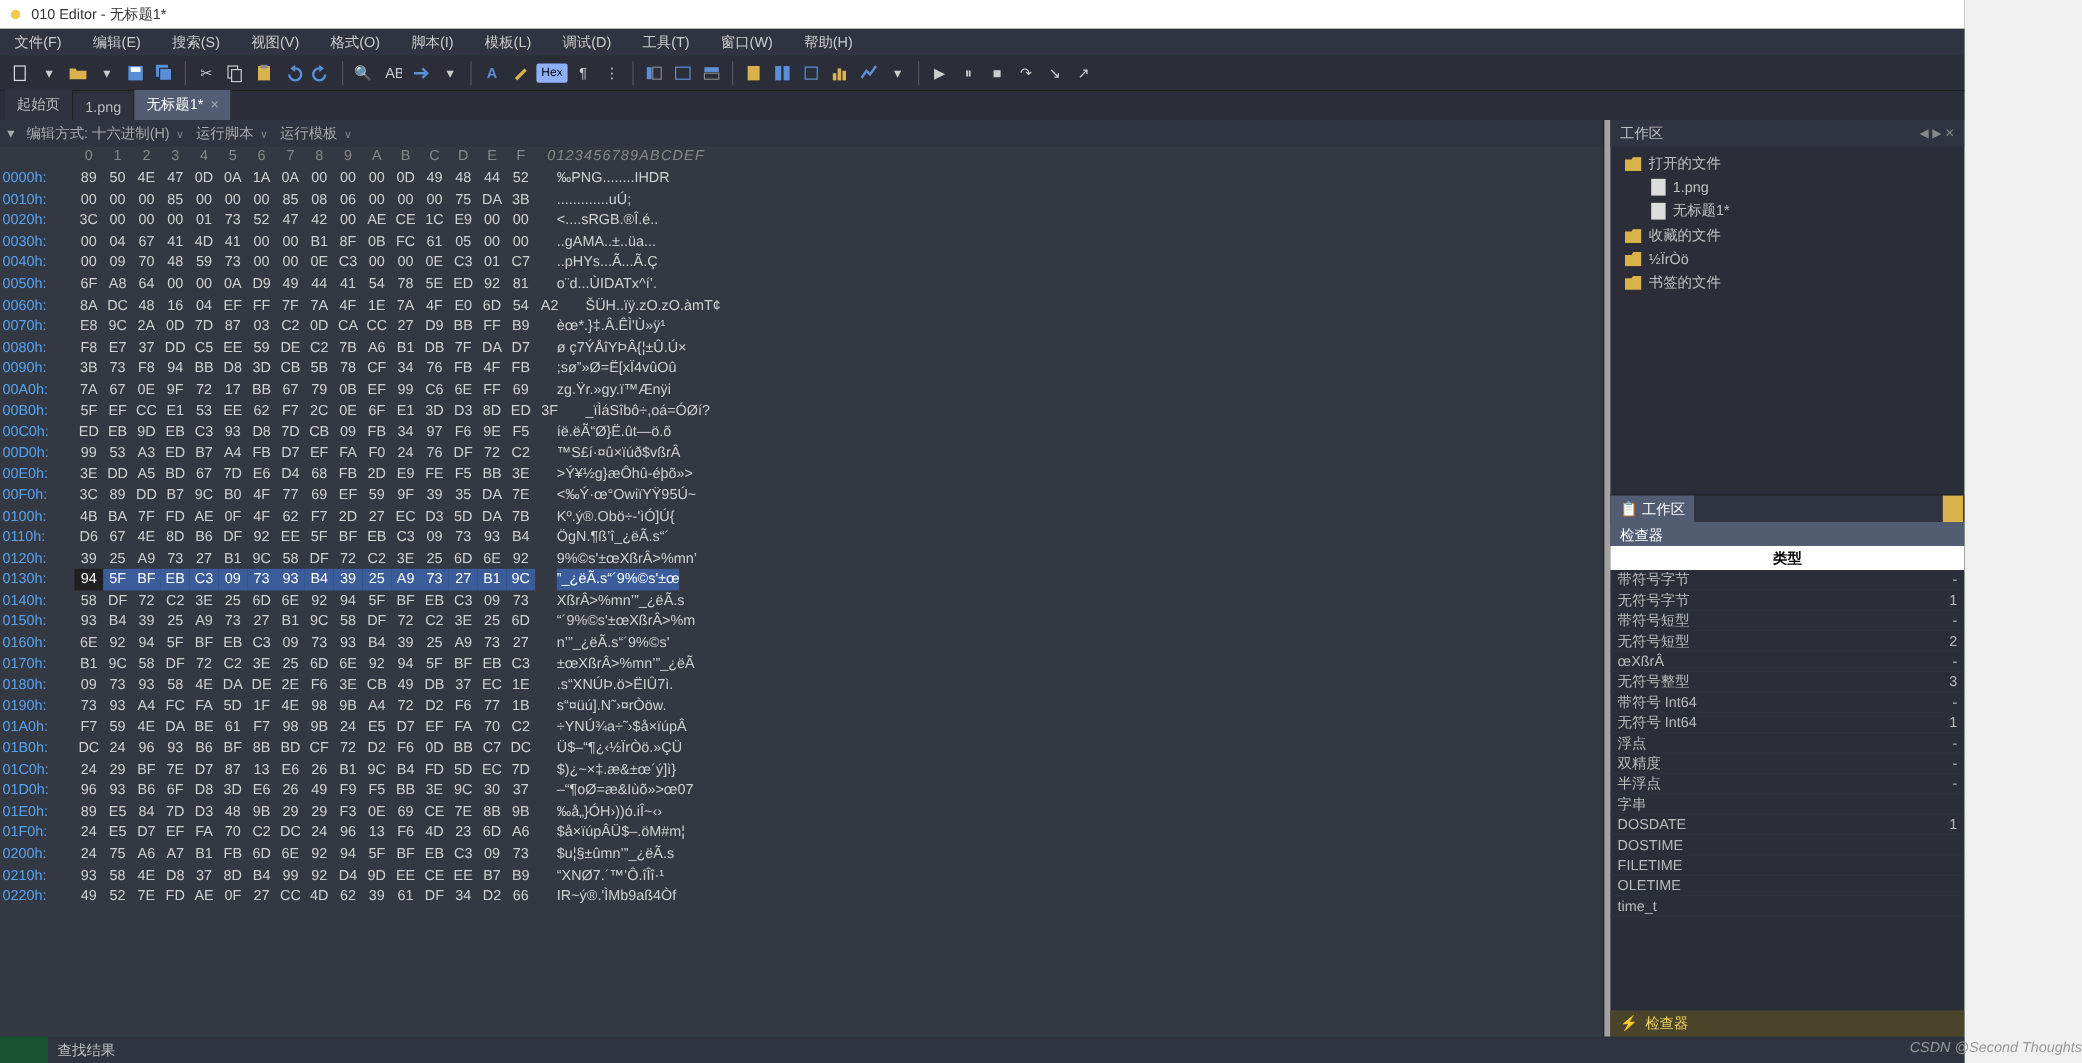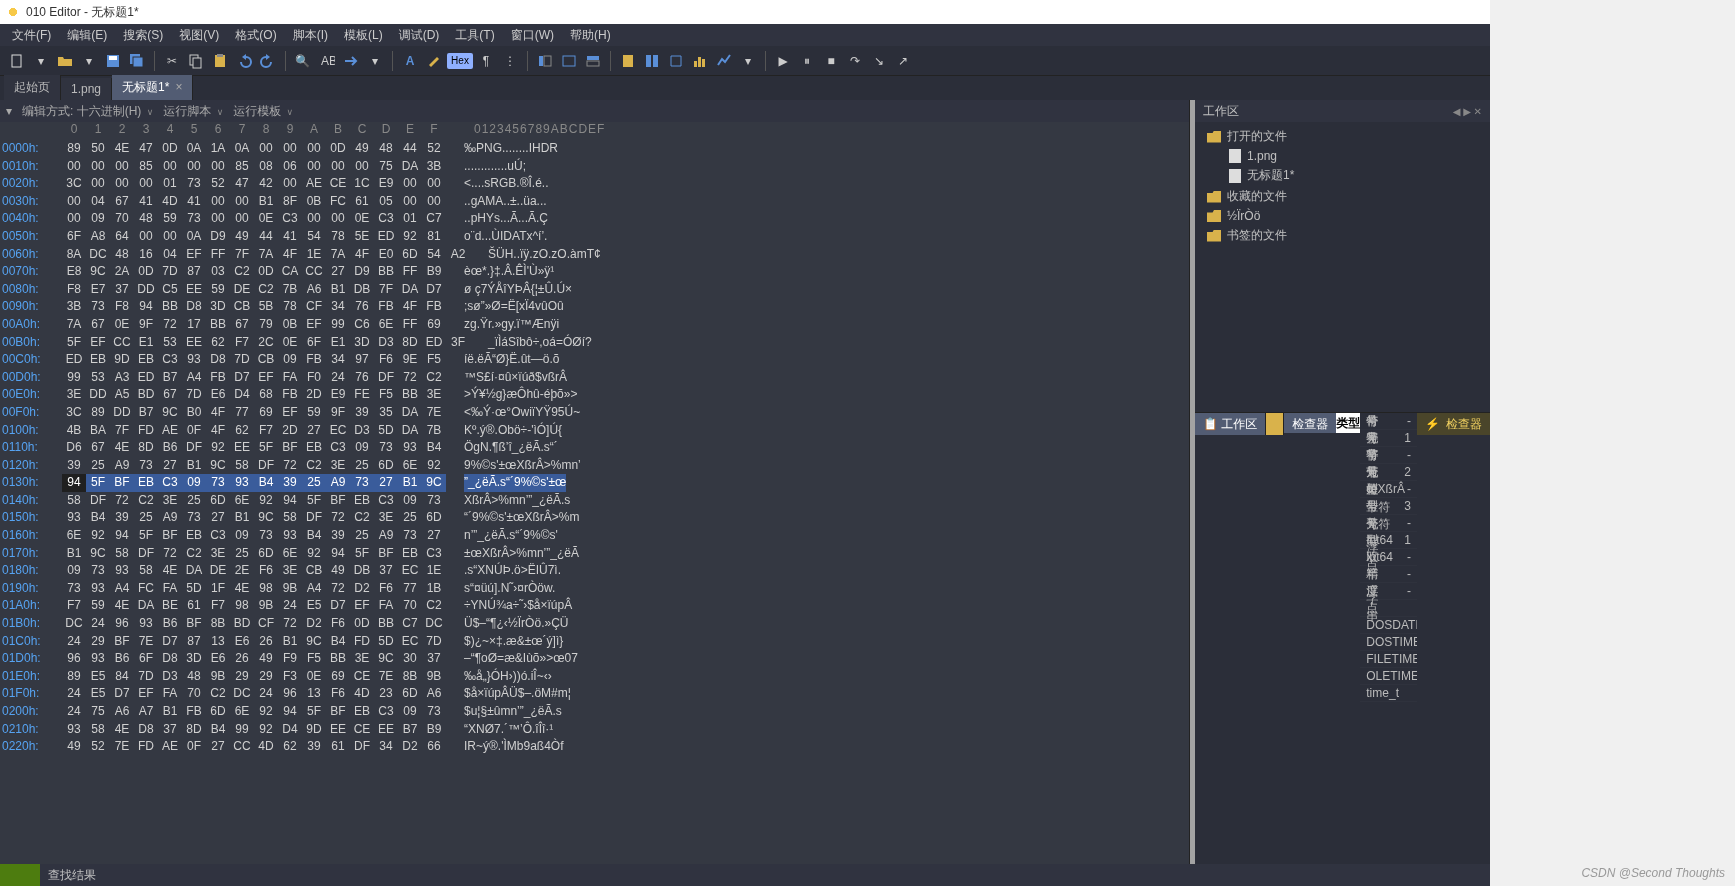--- a/index.html
+++ b/index.html
@@ -1,67 +1,67 @@
 <!DOCTYPE html>
 <html><head>
 <meta charset="utf-8">
 <style>
   * { margin: 0; padding: 0; box-sizing: border-box; font-family: "Segoe UI", sans-serif; font-size: 12px; user-select: none; }
   body { background: #f0f0f0; overflow: hidden; }
-  .app { width: 1490px; height: 886px; display: flex; flex-direction: column; background: #4d7c0f; color: #c0c0c0; }
+  .app { width: 1637px; height: 886px; display: flex; flex-direction: column; background: #14532d; color: #c0c0c0; }
   .titlebar { height: 24px; background: #fff; color: #000; display: flex; align-items: center; padding: 0 6px; gap: 6px; }
   .titlebar .logo { width: 14px; height: 14px; background: radial-gradient(circle, #f7c948 40%, #fff 41%); border-radius: 50%; }
   .titlebar span { font-size: 12px; color: #333; }
-  .menubar { height: 22px; background: #303340; display: flex; padding: 0 4px; }
+  .menubar { height: 22px; background: #303340; display: flex; padding: 0 4px; gap: 10px; }
   .menubar .item { padding: 3px 8px; color: #ccc; cursor: default; }
   .toolbar { height: 30px; background: #2b2e39; display: flex; align-items: center; padding: 0 6px; gap: 2px; border-bottom: 1px solid #222; }
   .toolbar .sep { width: 1px; height: 20px; background: #555; margin: 0 4px; }
   .tb-btn { width: 22px; height: 22px; display: flex; align-items: center; justify-content: center; color: #ccc; border-radius:2px; }
   .tb-btn svg { width: 16px; height: 16px; }
   .badge-hex{background:#8fb0ff;color:#000;width:26px;height:16px;font-size:10px;display:flex;align-items:center;justify-content:center;font-weight:normal;border-radius:2px;}
   .tabs { height: 24px; background: #2b2e39; display: flex; align-items: end; padding-left: 4px; gap: 0; }
   .tab { padding: 4px 10px; background: #30333f; color: #bbb; border-right: 1px solid #222; cursor: pointer; }
   .tab.active { background: #525c73; color: #fff; }
   .tab .close { margin-left: 6px; color: #aaa; }
   .main { flex: 1; display: flex; overflow: hidden; }
   .editor-area { flex: 1; display: flex; flex-direction: column; background: #343842; border-right: 1px solid #222; overflow:hidden; }
   .edit-head { height: 22px; display: flex; align-items: center; gap: 10px; padding: 0 6px; background:#303340; font-size:11px; color:#aaa; }
   .chev { font-size: 9px; color:#888; margin-left:2px;}
   .hex-ruler { height: 18px; display: flex; font-family: Consolas, monospace; font-size: 12px; color: #888; padding-left:0;}
   .hex-ruler .offcol{width:62px;}
   .hex-ruler .hcol{width:24px;text-align:center;}
-  .hex-ruler .asccol{margin-left:28px; letter-spacing:1px;}
+  .hex-ruler .asccol{margin-left:10px; letter-spacing:1px;font-style:italic;}
   .hex-body { flex:1; overflow-y:auto; font-family: Consolas, "Courier New", monospace; font-size: 12.5px; line-height: 17.6px; }
   .hex-row { display: flex; white-space: pre; }
   .hex-row .off { width: 62px; color: #56a3f2; text-align:left; padding-left:2px;}
   .hex-row .bytes { color: #d0d0d0; }
   .hex-row .bytes span { display:inline-block; width:24px; text-align:center;}
   .hex-row .ascii { margin-left:18px; color:#d0d0d0;}
   .hex-row.sel .bytes span, .hex-row.sel .ascii { background:#3a5c9b; color:#fff;}
   .hex-row .bytes span.hl{background:#202020;color:#fff;}
   .right-panel { width: 300px; display:flex; flex-direction:column; background:#2b2e39; border-left:5px solid #a3a3a3;}
   .rp-head { height:22px; display:flex; align-items:center; background:#303340; padding:0 8px; justify-content:space-between; }
   .rp-head .icons { display:flex; gap:4px; color:#888; font-size:10px;}
   .tree { padding:4px 8px; flex:0 0 auto; height:290px;}
   .tree .node { display:flex; align-items:center; gap:6px; padding:2px 0 2px 4px; }
   .tree .node.child { padding-left:26px; }
   .tree .folder { width:14px;height:12px; background:#d9b24b; clip-path: polygon(0 20%, 40% 20%, 50% 0, 100% 0, 100% 100%, 0 100%);}
   .tree .file { width:12px;height:14px; background:#ddd; position:relative; }
-  .inspector { flex:1; display:flex; border-top:1px solid #222;}
+  .inspector { flex:1; display:flex; flex-direction:column; border-top:1px solid #222;}
   .insp-tabs{height:22px;display:flex;background:#303340;}
   .insp-tab{padding:3px 8px;color:#aaa;border-right:1px solid #222;}
   .insp-tab.active{background:#525c73;color:#fff;}
   .insp-head{height:20px;background:#fff;color:#000;text-align:center;font-weight:bold;line-height:20px;}
   .insp-rows{flex:1;overflow:auto;}
   .insp-row{display:flex;height:17px;align-items:center;border-bottom:1px solid #2f323d;}
   .insp-row .k{flex:1;padding-left:6px;color:#bbb;}
   .insp-row .v{width:30px;text-align:right;padding-right:6px;color:#bbb;}
   .insp-foot{height:22px;background:#4a452a;color:#f0d060;display:flex;align-items:center;padding:0 8px;gap:6px;}
   .footer-tabs{height:22px;background:#303340;display:flex;align-items:center;padding:0 8px;margin-left:40px;}
-  .watermark{position:fixed;right:10px;bottom:6px;color:#999;font-style:italic;font-size:12px;}
+  .watermark{position:fixed;right:0;bottom:6px;color:#999;font-style:italic;font-size:12px;}
   
   .hex-body::-webkit-scrollbar, .insp-rows::-webkit-scrollbar{width:14px;background:#2b2e39;}
   .hex-body::-webkit-scrollbar-thumb, .insp-rows::-webkit-scrollbar-thumb{background:#555;}
 </style>
 </head>
 <body>
 
 <div class="app">
 
   <div class="titlebar">

